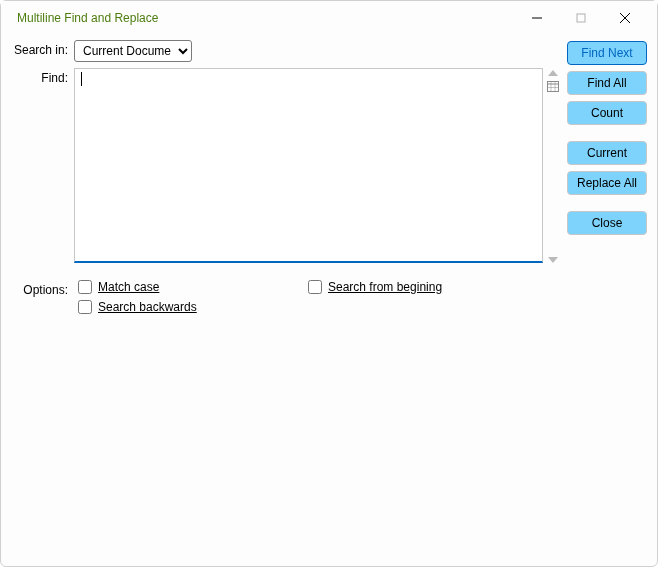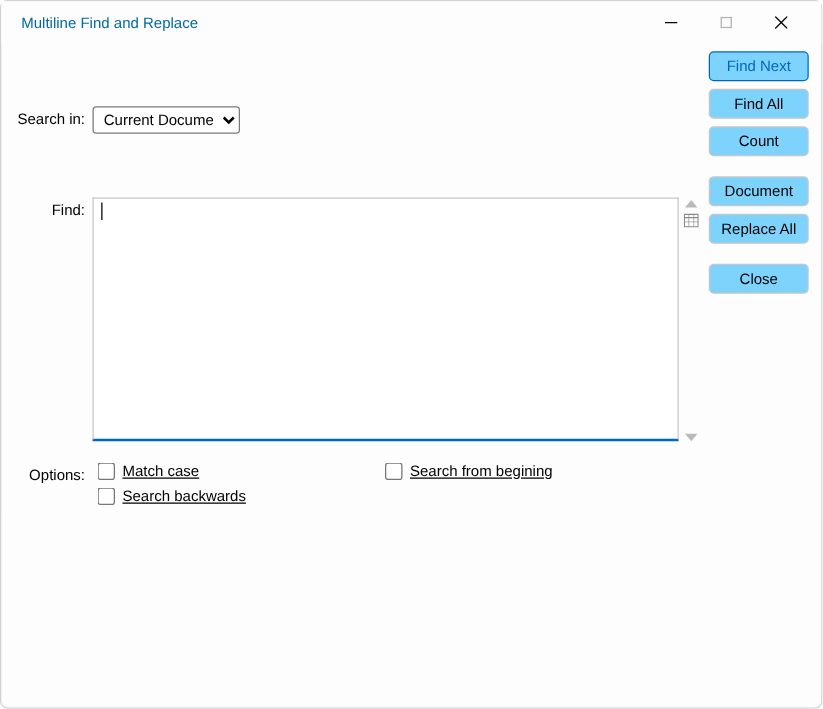--- a/index.html
+++ b/index.html
@@ -26,21 +26,21 @@
     }
     .titlebar {
       height: 33px;
       display: flex;
       align-items: center;
       padding: 0 10px 0 16px;
       background: #fdfdfd;
     }
     .titlebar-title {
       flex: 1;
-      color: #0369a1;
+      color: #4d7c0f;
       font-size: 12px;
     }
     .win-controls {
       display: flex;
       gap: 0;
     }
     .win-btn {
       width: 44px;
       height: 30px;
       display: flex;
@@ -71,21 +71,20 @@
       width: 80px;
       display: flex;
       flex-direction: column;
       gap: 6px;
       padding-top: 1px;
     }
     .row {
       display: flex;
       align-items: flex-start;
       margin-bottom: 6px;
-      margin-top: 45px;
     }
     .label-col {
       width: 63px;
       text-align: right;
       padding-right: 6px;
       padding-top: 3px;
       color: #000;
     }
     .field-col {
       flex: 1;
@@ -303,19 +302,19 @@
         </div>
       </div>
 
     </div>
 
     <div class="right">
       <button class="action-btn primary">Find Next</button>
       <button class="action-btn">Find All</button>
       <button class="action-btn">Count</button>
       <div class="spacer-sm"></div>
-      <button class="action-btn">Document</button>
+      <button class="action-btn">Current</button>
       <button class="action-btn">Replace All</button>
       <div class="spacer-sm"></div>
       <button class="action-btn">Close</button>
     </div>
   </div>
 </div>
 
 </body></html>

